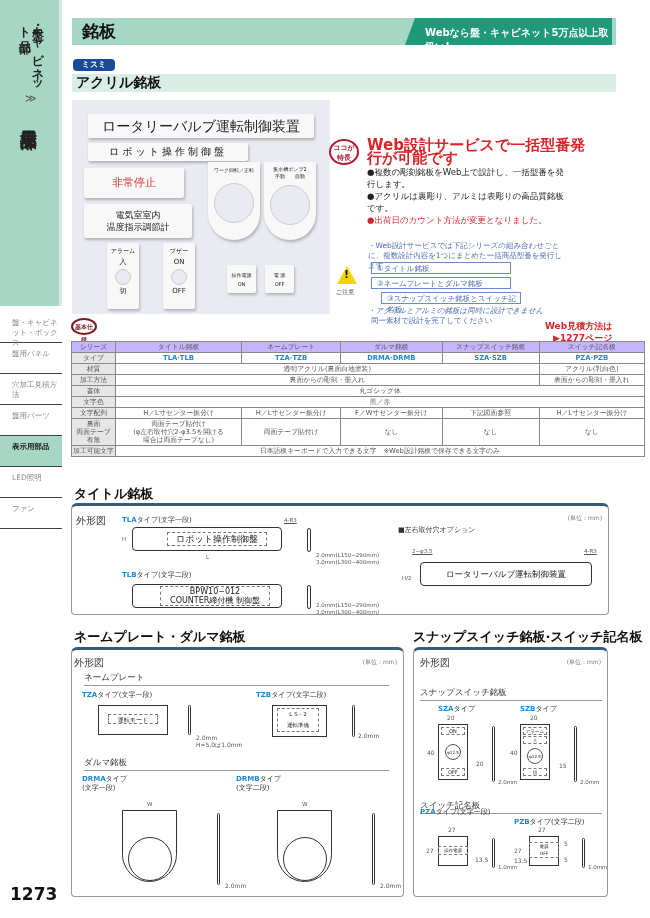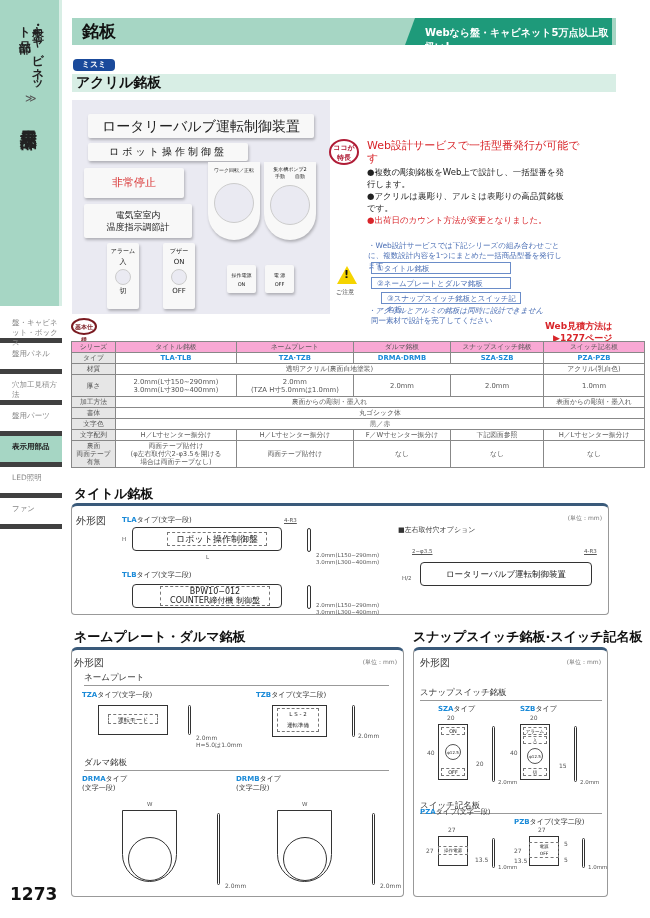--- a/index.html
+++ b/index.html
@@ -5,49 +5,49 @@
 *{box-sizing:border-box;margin:0;padding:0}
 body{width:650px;height:918px;background:#fff;font-family:"DejaVu Sans",sans-serif;color:#222;position:relative;overflow:hidden}
 .abs{position:absolute}
 
 .sb-top{left:0;top:0;width:62px;height:306px;background:#a6d6c4;border-right:3px solid #d8eee5}
 .sb-vert{writing-mode:vertical-rl;font-weight:bold;color:#222}
 .sb-cat{left:18px;top:18px;font-size:12px;line-height:13px;height:80px}
 .sb-chev{left:25px;top:92px;font-size:11px;color:#555}
 .sb-main{left:18px;top:116px;font-size:17px;letter-spacing:1px}
 .sb-nav{left:0;top:312px;width:62px}
-.sb-item{height:31px;border-bottom:5px solid #404040;font-size:7.5px;color:#888;padding:6px 0 0 12px;line-height:10px}
+.sb-item{height:31px;border-bottom:1px solid #404040;font-size:7.5px;color:#888;padding:6px 0 0 12px;line-height:10px}
 .sb-item.active{background:#a6d6c4;color:#222;font-weight:bold}
 .page-num{left:10px;top:884px;font-size:17px;font-weight:bold;color:#111}
 
 .hdr{left:72px;top:18px;width:544px;height:27px;background:#a6d6c4}
 .hdr-title{left:82px;top:20px;font-size:17px;font-weight:bold;color:#111}
 .hdr-tag{left:405px;top:18px;width:207px;height:27px;background:#1e9a7a;clip-path:polygon(10px 0,100% 0,100% 100%,0 100%);color:#fff;font-size:10px;font-weight:bold;padding:8px 0 0 20px}
 .misumi{left:73px;top:59px;width:42px;height:12px;background:#1a4a9b;border-radius:4px;color:#fff;font-size:8px;font-weight:bold;text-align:center;line-height:12px}
 .sub-hdr{left:72px;top:74px;width:544px;height:18px;background:#d8eee5}
 .sub-title{left:76px;top:74px;font-size:14px;font-weight:bold;color:#111}
 
 .photo{left:72px;top:100px;width:258px;height:214px;background:#eaeaf2}
 .plate{position:absolute;background:#f8f8f8;box-shadow:1px 2px 3px rgba(0,0,0,.25);border-radius:2px;text-align:center;color:#222}
 
 .koko{left:329px;top:139px;width:30px;height:26px;border:2px solid #b01c36;border-radius:50%;color:#b01c36;font-size:7px;font-weight:bold;text-align:center;line-height:10px;padding-top:2px}
-.feat-title{left:367px;top:139px;font-size:11px;font-weight:normal;color:#d8252a;line-height:13px;width:220px}
+.feat-title{left:367px;top:139px;font-size:15px;font-weight:bold;color:#d8252a;line-height:13px;width:220px}
 .feat-list{left:367px;top:166px;font-size:8.5px;line-height:12px;width:200px;color:#222}
 .feat-list .red{color:#d8252a}
 .caution-tri{left:337px;top:266px;width:0;height:0;border-left:10px solid transparent;border-right:10px solid transparent;border-bottom:18px solid #f5d400}
 .caution-ex{left:344px;top:268px;font-size:11px;font-weight:bold;color:#111}
 .caution-lbl{left:336px;top:288px;font-size:6px;color:#333}
 .note{font-size:7.5px;color:#4a6eb4;line-height:10px}
 .note-box{border:1px solid #6a8cc8;height:12px;font-size:7.5px;color:#4a6eb4;padding-left:5px;line-height:11px;width:140px}
 .estimate{left:545px;top:320px;font-size:9px;color:#d8252a;font-weight:bold;text-align:right;line-height:12px}
 .kihon{left:71px;top:318px;width:26px;height:17px;border:2px solid #7a1a20;border-radius:50%;font-size:6px;font-weight:bold;color:#7a1a20;text-align:center;line-height:13px}
 
 table.spec{position:absolute;left:71px;top:341px;width:574px;border-collapse:collapse;font-size:6.8px;color:#555}
 .spec td{border:1px solid #888;text-align:center;padding:1px 1px;line-height:8px}
-.spec tr.hd td{background:#f9a8d4}
+.spec tr.hd td{background:#c4b5fd}
 .spec td.lab{background:#e6e6e6;width:44px}
 .spec .blue{color:#1a8ad8;font-weight:bold}
 
 .sec-title{font-size:13px;font-weight:bold;color:#111}
 .panel{position:absolute;border:1px solid #999;border-top:3px solid #3a5a7a;border-radius:6px 6px 4px 4px;background:#fff}
 .p-label{position:absolute;font-size:10px;color:#333}
 .unit{position:absolute;font-size:6px;color:#777}
 .sub-h{position:absolute;font-size:8.5px;color:#333;border-bottom:1px solid #999;padding-bottom:1px}
 .tname{position:absolute;font-size:7px;color:#333}
 .tname b{color:#1a8ad8}
@@ -161,34 +161,20 @@
     <td class="blue">DRMA·DRMB</td>
     <td class="blue">SZA·SZB</td>
     <td class="blue">PZA·PZB</td>
   </tr>
   <tr>
     <td class="lab">材質</td>
     <td colspan="4">透明アクリル(裏面白地塗装)</td>
     <td>アクリル(乳白色)</td>
   </tr>
   <tr>
-    <td class="lab" style="height:22px">厚さ</td>
-    <td>
-          <div>2.0mm(L寸150~290mm)</div>
-          <div>3.0mm(L寸300~400mm)</div>
-        </td>
-    <td>
-          <div>2.0mm</div>
-          <div>(TZA H寸5.0mmは1.0mm)</div>
-        </td>
-    <td>2.0mm</td>
-    <td>2.0mm</td>
-    <td>1.0mm</td>
-  </tr>
-  <tr>
     <td class="lab">加工方法</td>
     <td colspan="4">裏面からの彫刻・墨入れ</td>
     <td>表面からの彫刻・墨入れ</td>
   </tr>
   <tr>
     <td class="lab">書体</td>
     <td colspan="5">丸ゴシック体</td>
   </tr>
   <tr>
     <td class="lab">文字色</td>
@@ -210,20 +196,24 @@
         </td>
     <td>
           <div>両面テープ貼付け</div>
           <div>(φ左右取付穴2-φ3.5を開ける</div>
           <div>場合は両面テープなし)</div>
         </td>
     <td>両面テープ貼付け</td>
     <td>なし</td>
     <td>なし</td>
     <td>なし</td>
+  </tr>
+  <tr>
+    <td class="lab">加工可能文字</td>
+    <td colspan="5">日本語板キーボードで入力できる文字　※Web設計銘板で保存できる文字のみ</td>
   </tr>
 </tbody>
   </table>
 
 <div class="abs sec-title" style="left:74px;top:485px;">タイトル銘板</div>
 <div class="panel" style="left:71px;top:503px;width:538px;height:112px;">
   <div class="p-label" style="left:4px;top:8px;">外形図</div>
   <div class="unit" style="right:6px;top:8px;">(単位：mm)</div>
   <div class="tname" style="left:50px;top:9px;"><b>TLA</b><span>タイプ(文字一段)</span></div>
   <div class="rect" style="left:60px;top:21px;width:150px;height:24px;border-radius:4px;"></div>

